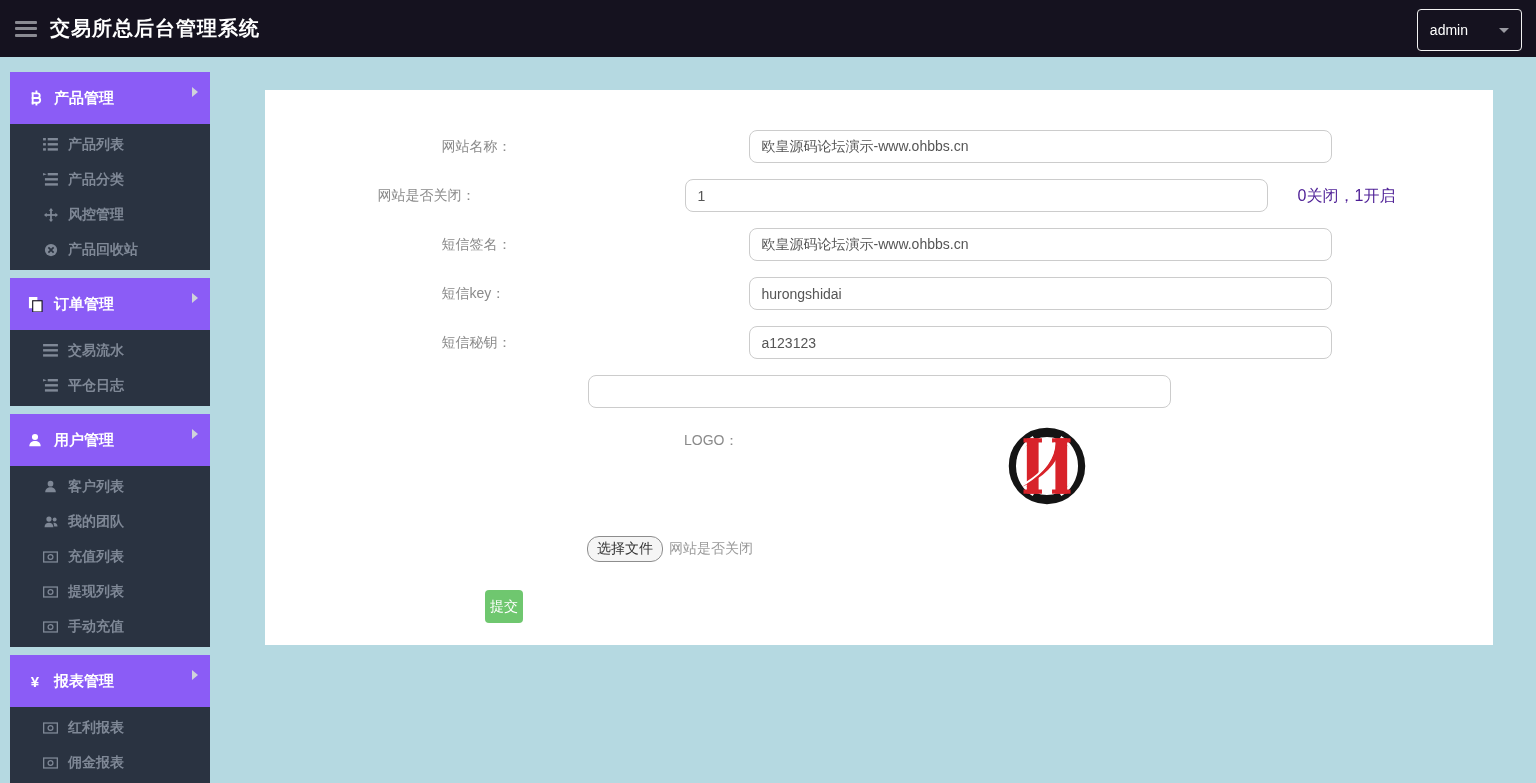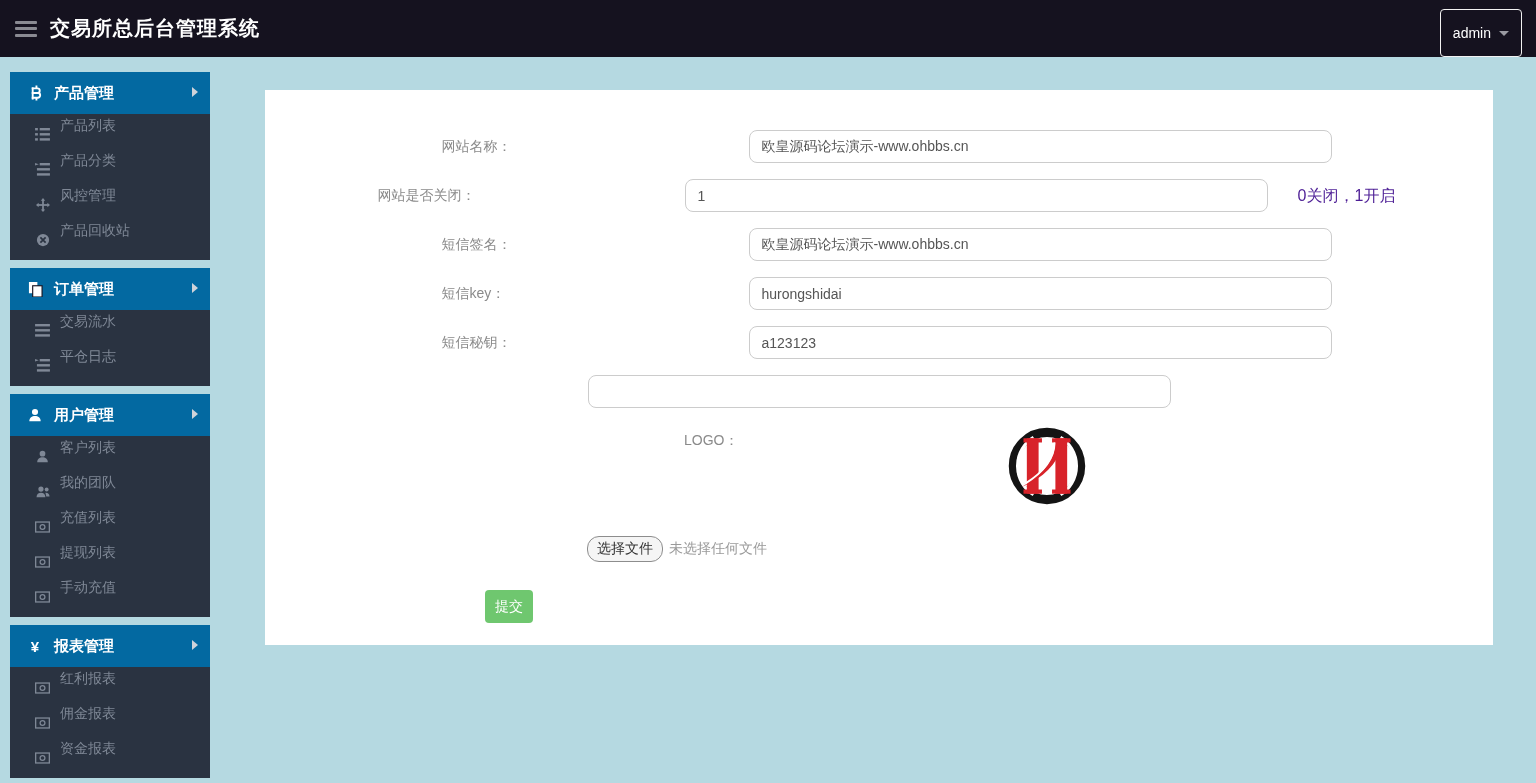--- a/index.html
+++ b/index.html
@@ -12,48 +12,49 @@
   
   .topbar {
     position:absolute; left:0; top:0; width:1536px; height:57px;
     background:#15121f; display:flex; align-items:center; z-index:10;
   }
   .hamburger { width:22px; height:16px; margin-left:15px; cursor:pointer;
     display:flex; flex-direction:column; justify-content:space-between; }
   .hamburger span { display:block; height:3px; background:#8a8a92; border-radius:1px; }
   .app-title { color:#ffffff; font-size:20px; font-weight:700; margin-left:13px; letter-spacing:1px; }
   .user-dropdown {
-    position:absolute; right:14px; top:9px; height:48px;
+    position:absolute; right:14px; top:9px; height:42px;
     border:1px solid #f2f2f2; border-radius:4px; color:#fff;
     display:flex; align-items:center; padding:0 12px; font-size:14px; cursor:pointer;
     background:transparent;
+    gap:23px;
   }
   .caret-down {
     width:0; height:0; margin-left:8px;
     border-left:5px solid transparent; border-right:5px solid transparent;
     border-top:5px solid #9a9aa2;
   }
   
   .sidebar { position:absolute; left:10px; top:72px; width:200px; }
   .menu-section { margin-bottom:8px; }
   .menu-header {
-    height:42px; background:#0369a1; color:#fff; display:flex; align-items:center;
+    height:52px; background:#8b5cf6; color:#fff; display:flex; align-items:center;
     padding:0 16px 0 15px; font-size:15px; font-weight:700; cursor:pointer; position:relative;
   }
   .menu-header .hicon { width:20px; margin-right:9px; display:flex; align-items:center; justify-content:center;
     font-size:15px; font-weight:700; color:#fff; }
   .caret-right {
     position:absolute; right:12px; top:15px; width:0; height:0;
     border-top:5px solid transparent; border-bottom:5px solid transparent;
     border-left:6px solid #cfd3da;
   }
   .submenu { background:#2a3341; padding:3px 0; }
   .submenu-item {
-    height:35px; display:flex; padding-left:24px;
-    color:#7f8896; font-size:14px; cursor:pointer;
+    height:35px; display:flex; align-items:center; padding-left:32px;
+    color:#7f8896; font-size:14px; cursor:pointer;font-weight:bold;
   }
   .submenu-item .sicon { width:17px; margin-right:9px; display:flex; align-items:center; justify-content:center; }
   .submenu-item svg, .menu-header svg { display:block; }
   
   .card {
     position:absolute; left:265px; top:90px; width:1228px; height:555px;
     background:#ffffff; padding-top:40px;
   }
   .form-row { display:flex; margin-bottom:16px;justify-content:center; }
   .form-label {
@@ -68,21 +69,21 @@
   .logo-row { margin-bottom:0;gap:8px; }
   .logo-box { margin-left:6px; width:84px; height:84px; }
   .file-row { display:flex; align-items:center; margin:28px 0 0 322px; }
   .file-button {
     border:1px solid #8d8d8d; background:#f5f5f5; color:#333;
     font-size:14px; padding:3px 9px; cursor:pointer; border-radius:12px;
     font-family:"Liberation Sans","DejaVu Sans",sans-serif;
   }
   .file-status { color:#9a9a9a; font-size:14px; margin-left:6px; }
   .submit-button {
-    margin:28px 0 0 220px; width:48px; height:33px; background:#6fc76f; color:#ffffff;
+    margin:28px 0 0 220px; width:38px; height:33px; background:#6fc76f; color:#ffffff;
     border:none; border-radius:4px; font-size:14px; cursor:pointer;
     font-family:"Liberation Sans","DejaVu Sans",sans-serif;
   }
 </style>
 </head>
 <body>
 
 <div class="topbar">
   <div class="hamburger">
     <span></span>
@@ -341,17 +342,17 @@
         <rect x="56" y="78" width="22" height="5" fill="#d8232a"></rect>
         <rect x="60" y="17" width="14" height="66" fill="#d8232a"></rect>
         <path d="M60,20 C60,40 48,58 20,75 C46,64 62,48 68,26 L60,20 Z" fill="#d8232a"></path>
         <path d="M59,22 C59,40 48,56 24,71" fill="none" stroke="#ffffff" stroke-width="2.2"></path>
       </svg>
     </div>
   </div>
 
   <div class="file-row">
     <button class="file-button">选择文件</button>
-    <span class="file-status">未选择任何文件</span>
+    <span class="file-status">网站是否关闭</span>
   </div>
 
   <button class="submit-button">提交</button>
 </div>
 
 </body></html>

